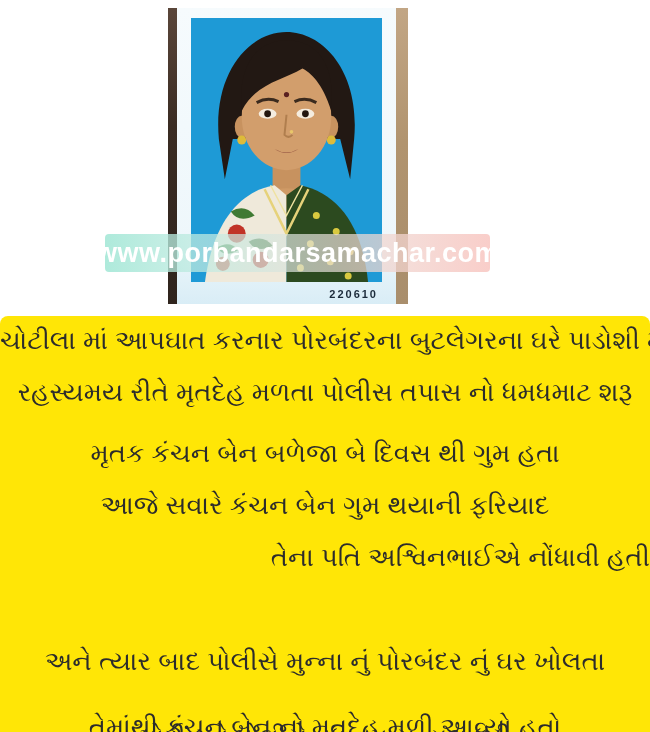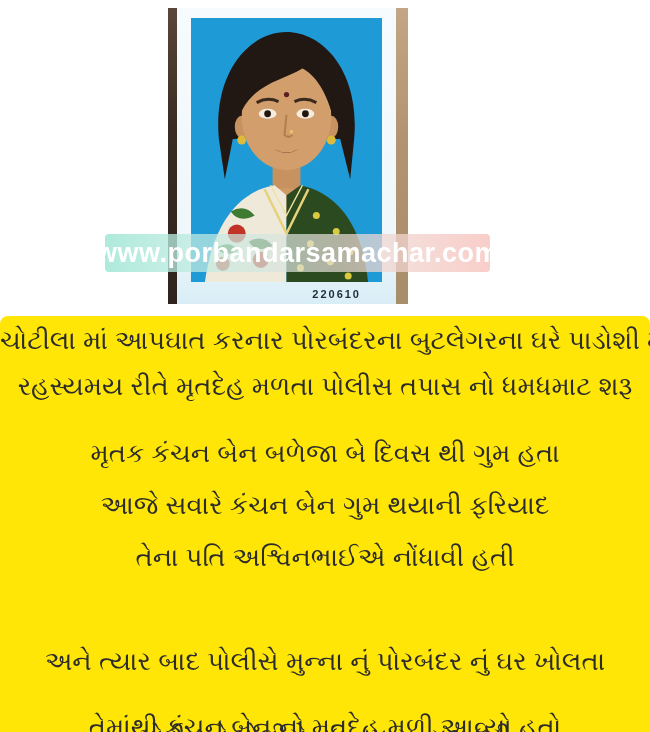--- a/index.html
+++ b/index.html
@@ -29,21 +29,21 @@
     padding:10px 14px 22px 14px;
   }
   .photo-blue{
     position:relative;
     width:100%;height:100%;
     background:#1e9ad6;
     overflow:hidden;
   }
   .photo-blue svg{display:block;width:100%;height:100%;}
   .photo-code{
-    position:absolute;right:35px;bottom:4px;
+    position:absolute;right:18px;bottom:4px;
     font-size:11px;font-weight:bold;letter-spacing:2px;
     color:#1c2b3a;
   }
   .edge-right{
     width:12px;height:100%;
     background:linear-gradient(180deg,#c2a685 0%,#b1946f 45%,#a98e6c 100%);
   }
 
   
   .watermark{
@@ -67,24 +67,24 @@
     background:#ffe606;
     border-radius:8px 8px 0 0;
   }
   .line{
     position:absolute;left:0;width:650px;
     text-align:center;white-space:nowrap;
     color:#2c2c2c;
     font-size:26px;line-height:40px;font-weight:500;
   }
   .l1{top:4px;}
-  .l2{top:50px;}
+  .l2{top:56px;}
   .l3{top:117px;}
   .l4{top:169px;}
-  .l5{top:221px;}
+  .l5{top:221px;text-align:right;}
   .l6{top:273px;}
   .l7{top:325px;}
   .l8{top:371px;margin-top:20px;}
   .l9{top:401px;}
 </style>
 </head>
 <body>
 
 <div class="page">
 

